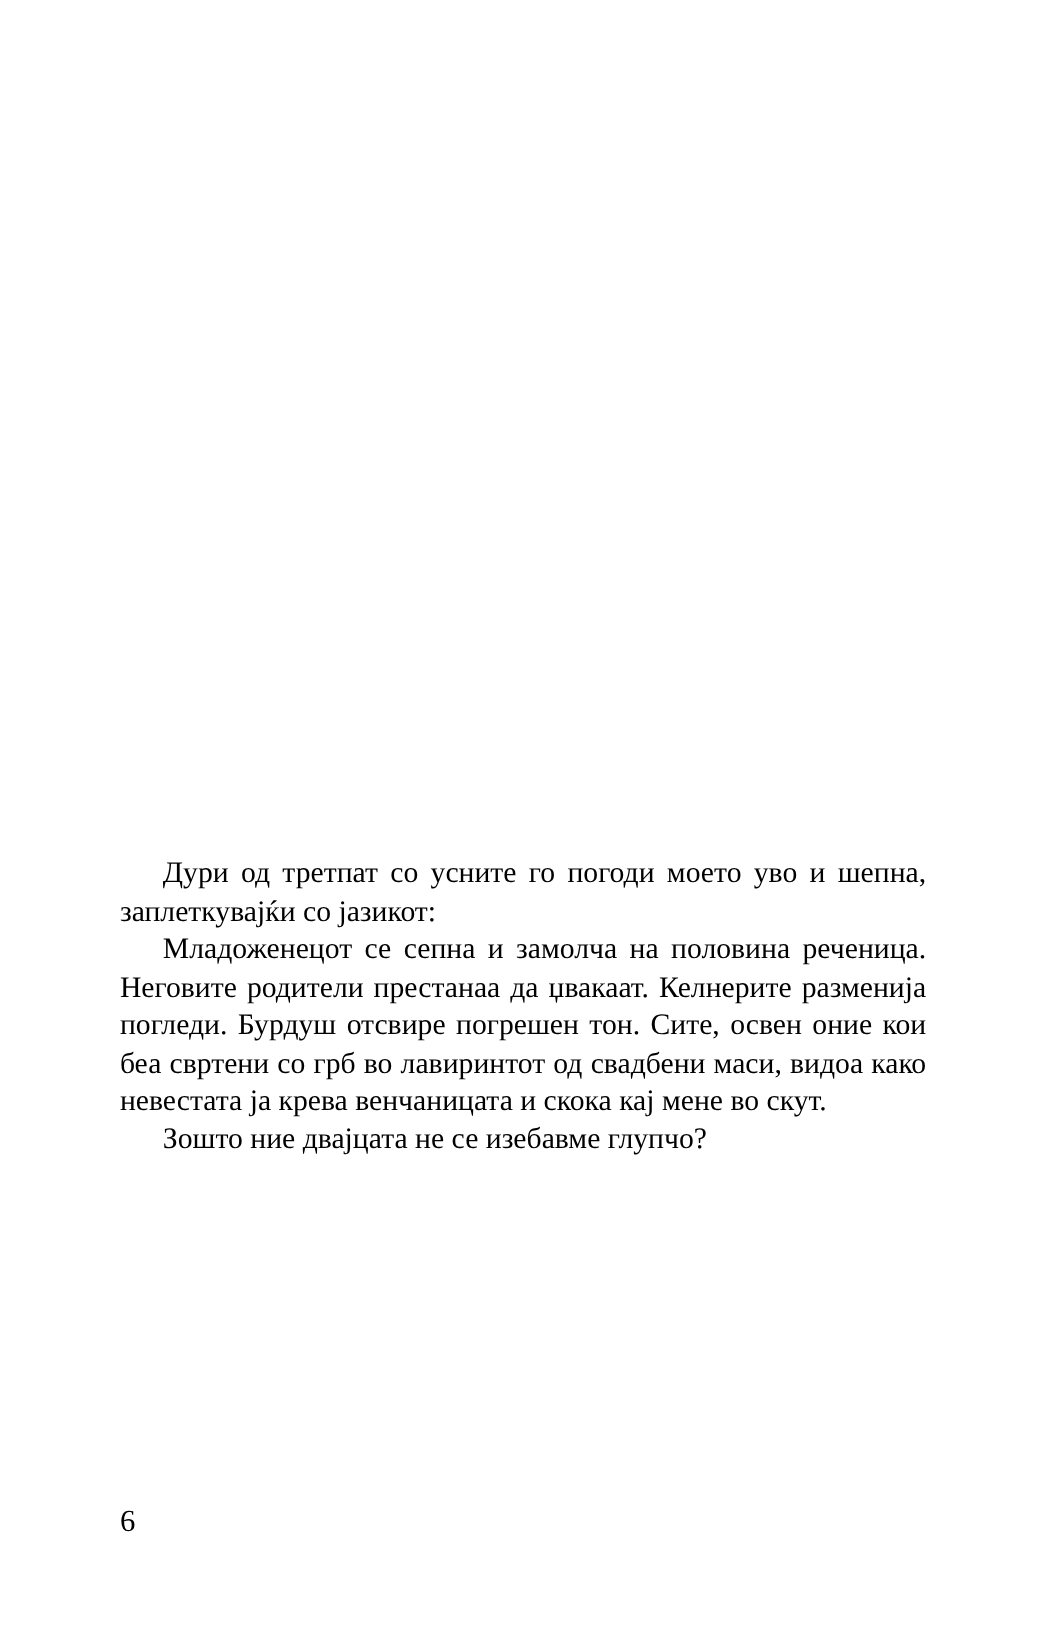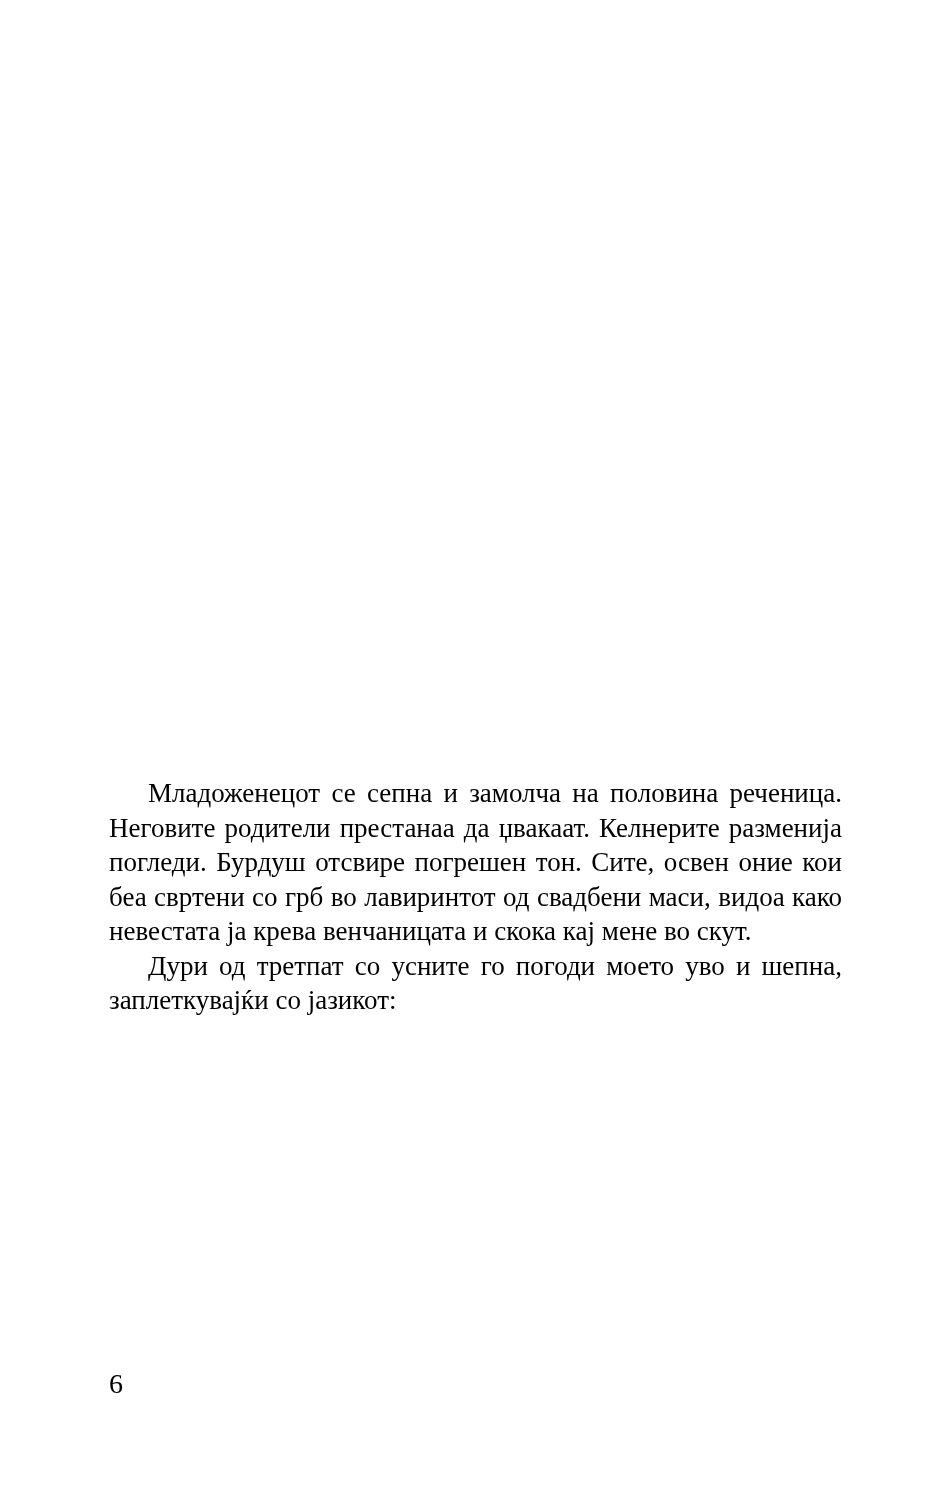--- a/index.html
+++ b/index.html
@@ -32,17 +32,18 @@
       font-size: 28px;
       line-height: 32px;
       color: #000000;
     }
   </style>
 </head>
 <body>
 
 <div class="page">
   <div class="text-block">
+    <p class="para">Дури од третпат со усните го погоди моето уво и шепна, заплеткувајќи со јазикот:</p>
     <p class="para">Младоженецот се сепна и замолча на половина реченица. Неговите родители престанаа да џвакаат. Келнерите разменија погледи. Бурдуш отсвире погрешен тон. Сите, освен оние кои беа свртени со грб во лавиринтот од свадбени маси, видоа како невестата ја крева венчаницата и скока кај мене во скут.</p>
-    <p class="para">Дури од третпат со усните го погоди моето уво и шепна, заплеткувајќи со јазикот:</p>
+    <p class="para tight">Зошто ние двајцата не се изебавме глупчо?</p>
   </div>
   <div class="page-number">6</div>
 </div>
 
 </body></html>

